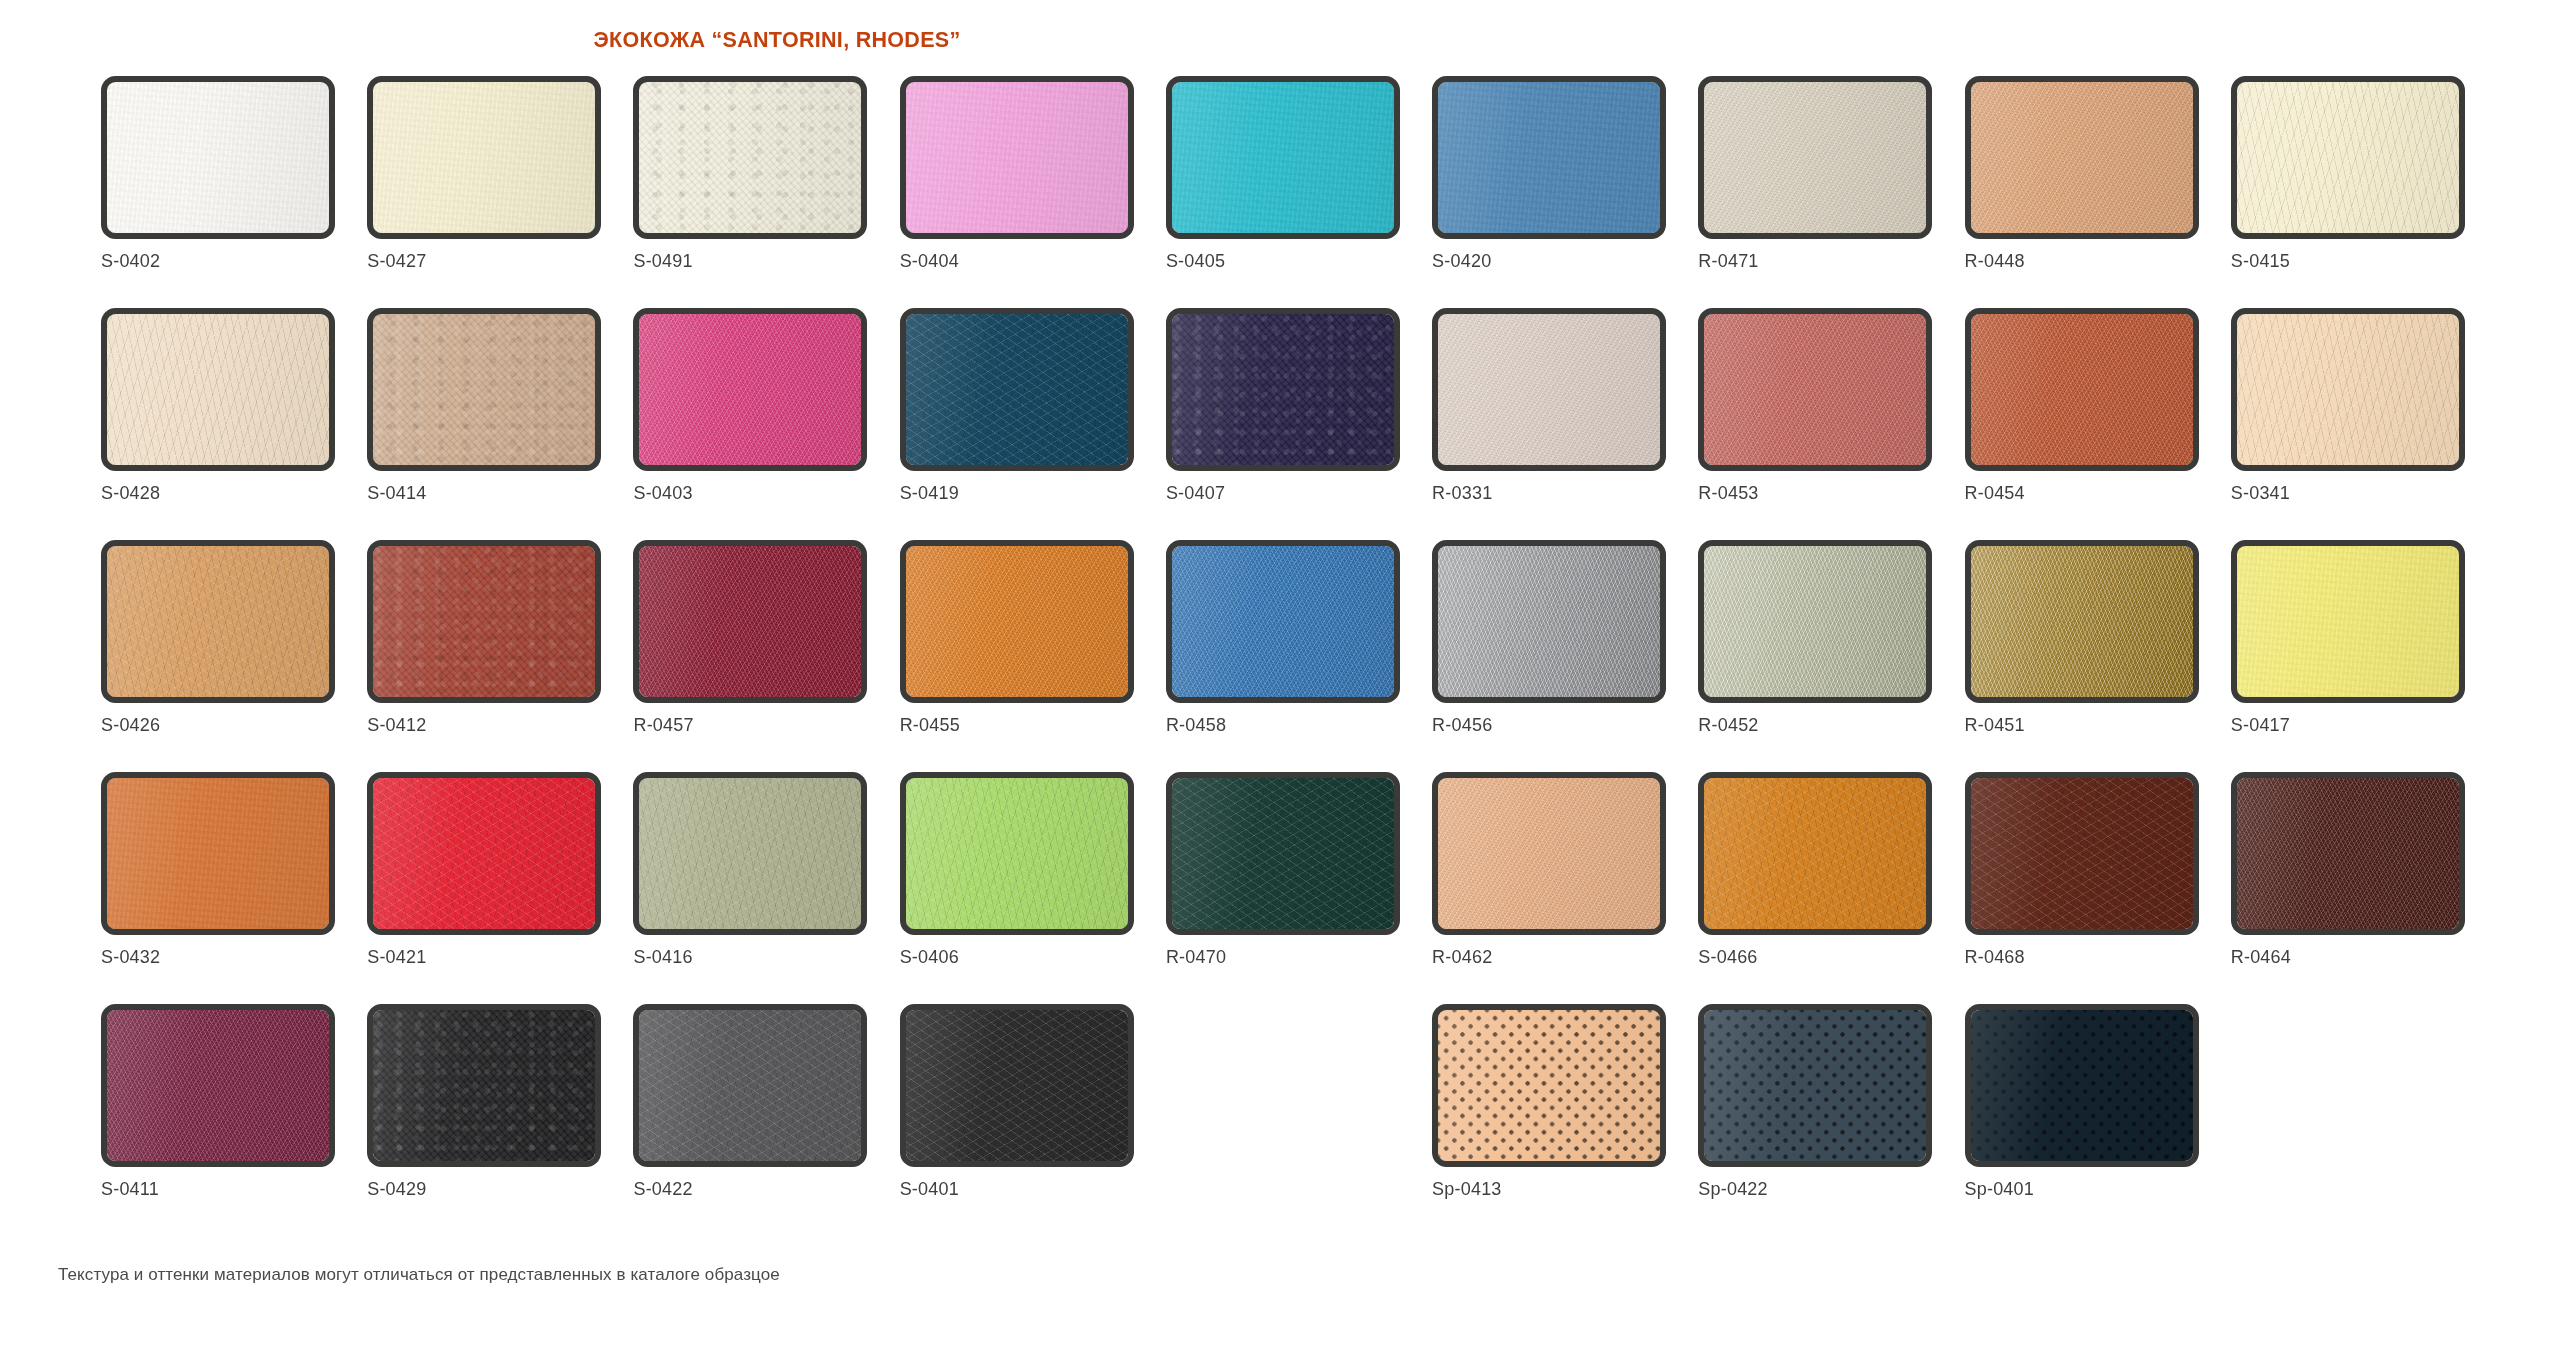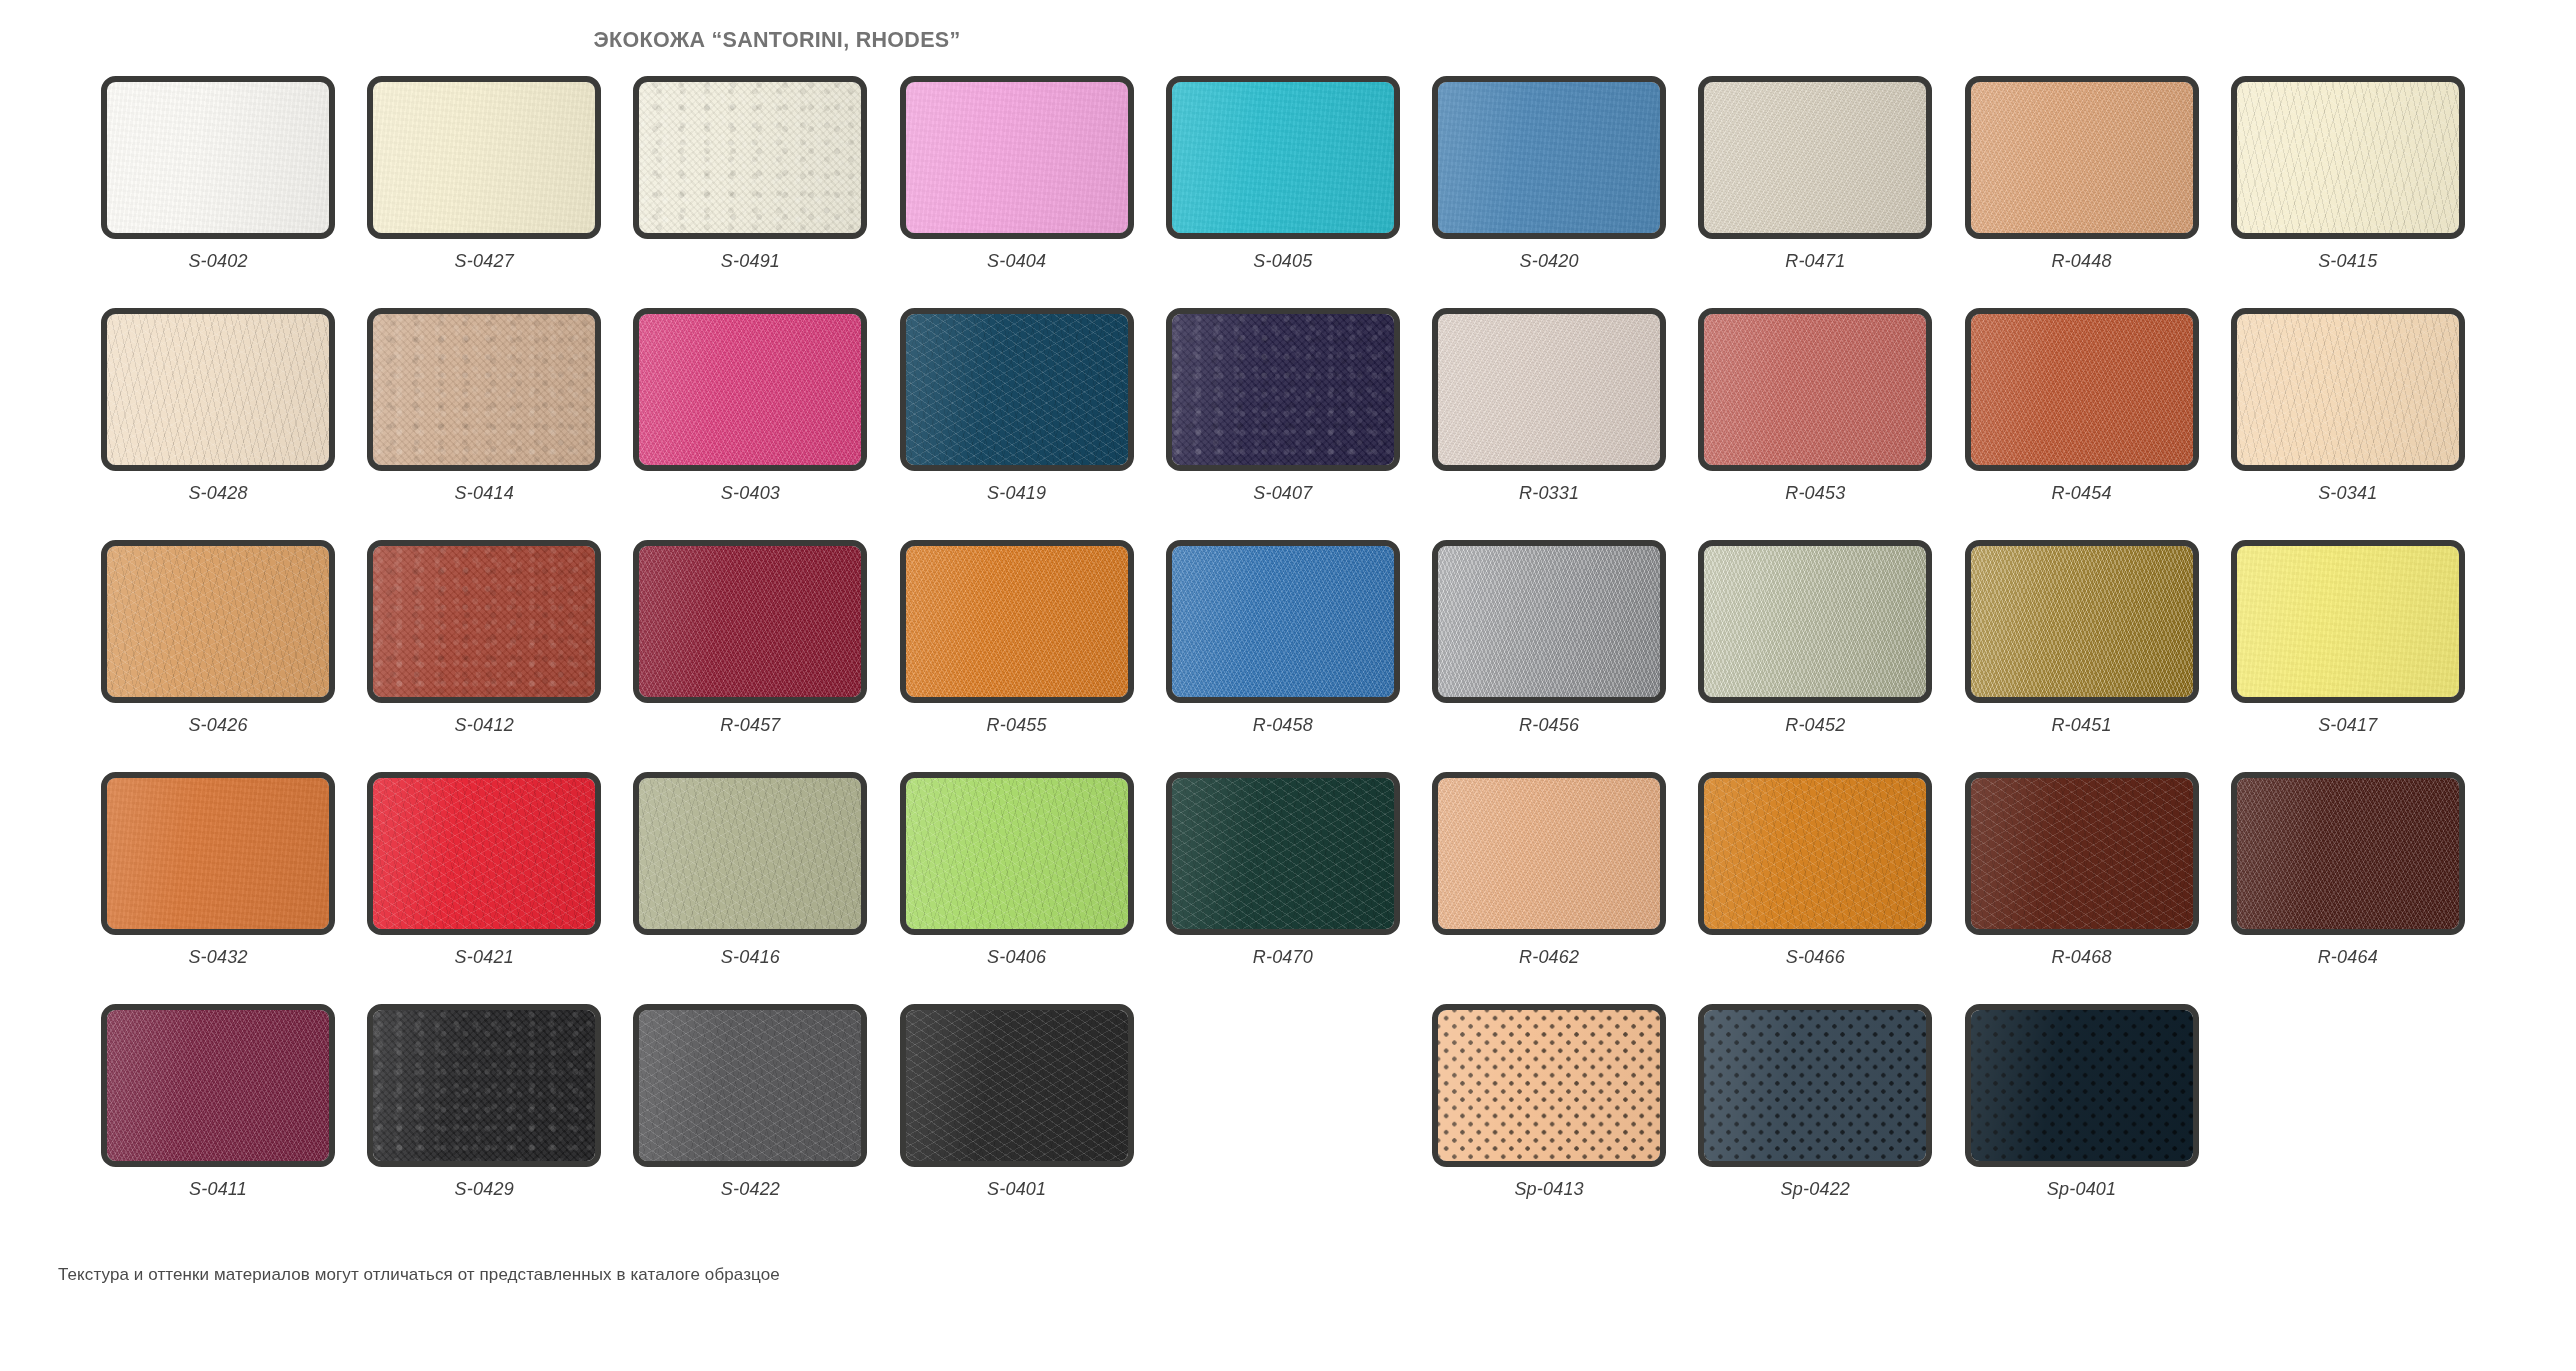--- a/index.html
+++ b/index.html
@@ -26,21 +26,21 @@
   
   .catalog-title {
     position: absolute;
     top: 28px;
     left: 0;
     width: 1554px;
     text-align: center;
     font-size: 21.5px;
     font-weight: bold;
     letter-spacing: 0.3px;
-    color: #737373;
+    color: #c2410c;
     white-space: nowrap;
   }
 
   
   .swatch-grid {
     position: absolute;
     top: 76px;
     left: 101px;
     width: 2396px;
     display: grid;
@@ -124,26 +124,25 @@
   .swatch .sheen {
     position: absolute;
     inset: 0;
     pointer-events: none;
     background: linear-gradient(100deg, rgba(255,255,255,0.14) 0%, rgba(255,255,255,0.02) 38%, rgba(0,0,0,0.05) 100%);
   }
 
   .swatch-label {
     margin-top: 12px;
     width: 234px;
-    text-align: center;
+    text-align: left;
     font-size: 18px;
     color: #3f3f3f;
     letter-spacing: 0.2px;
     white-space: nowrap;
-    font-style: italic;
   }
 
   
   .footer-note {
     position: absolute;
     left: 58px;
     top: 1265px;
     font-size: 17px;
     color: #4a4a4a;
     white-space: nowrap;

